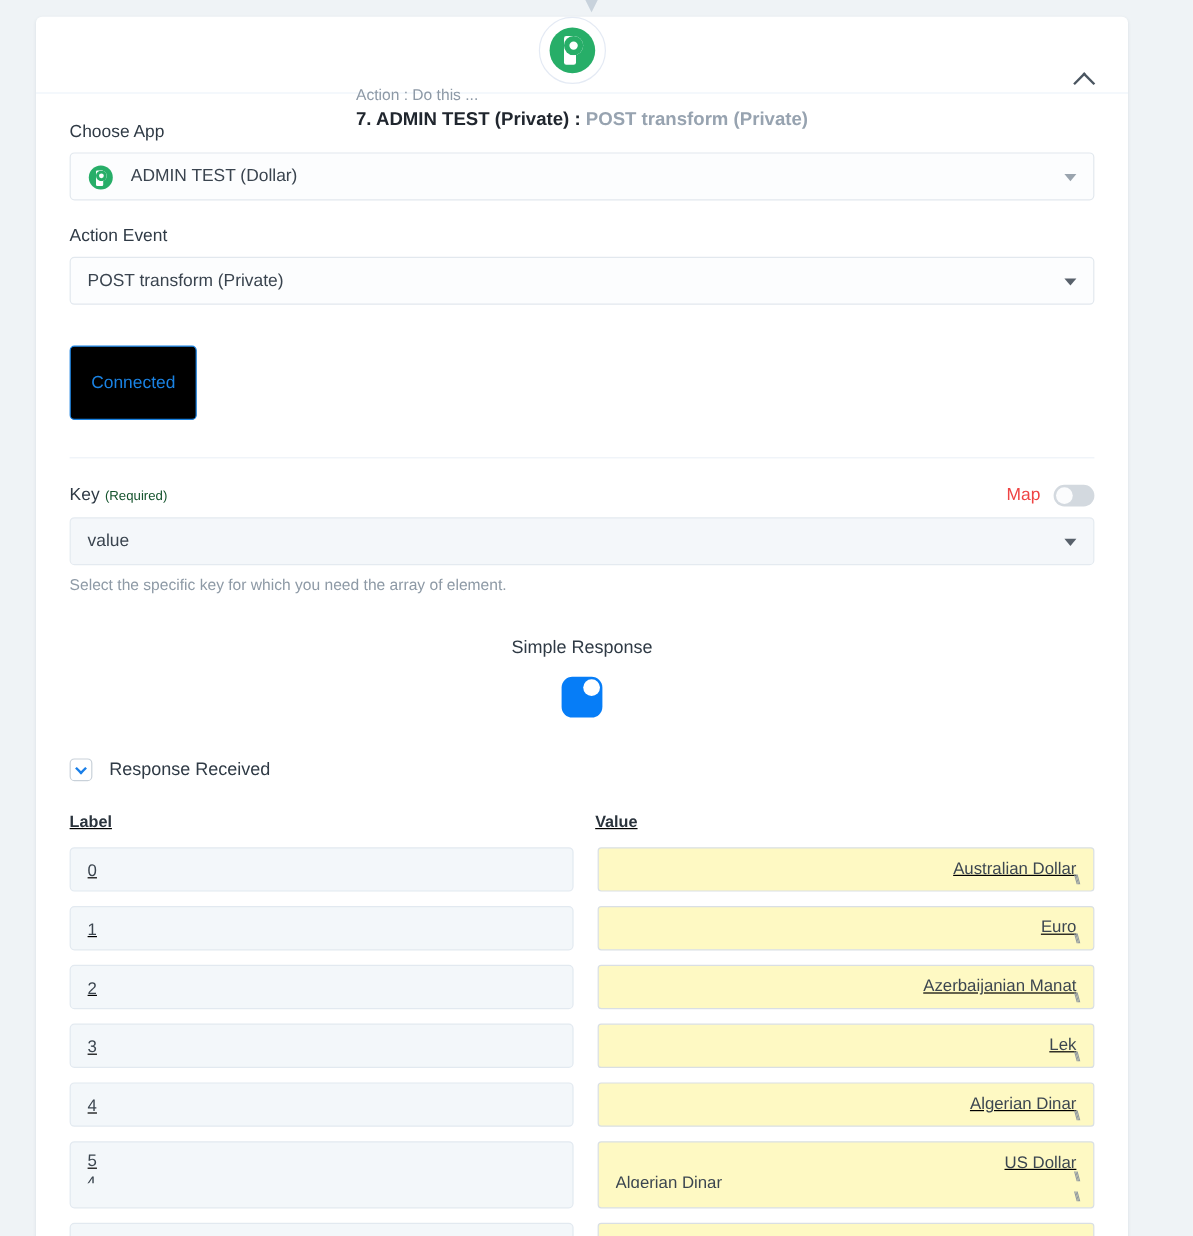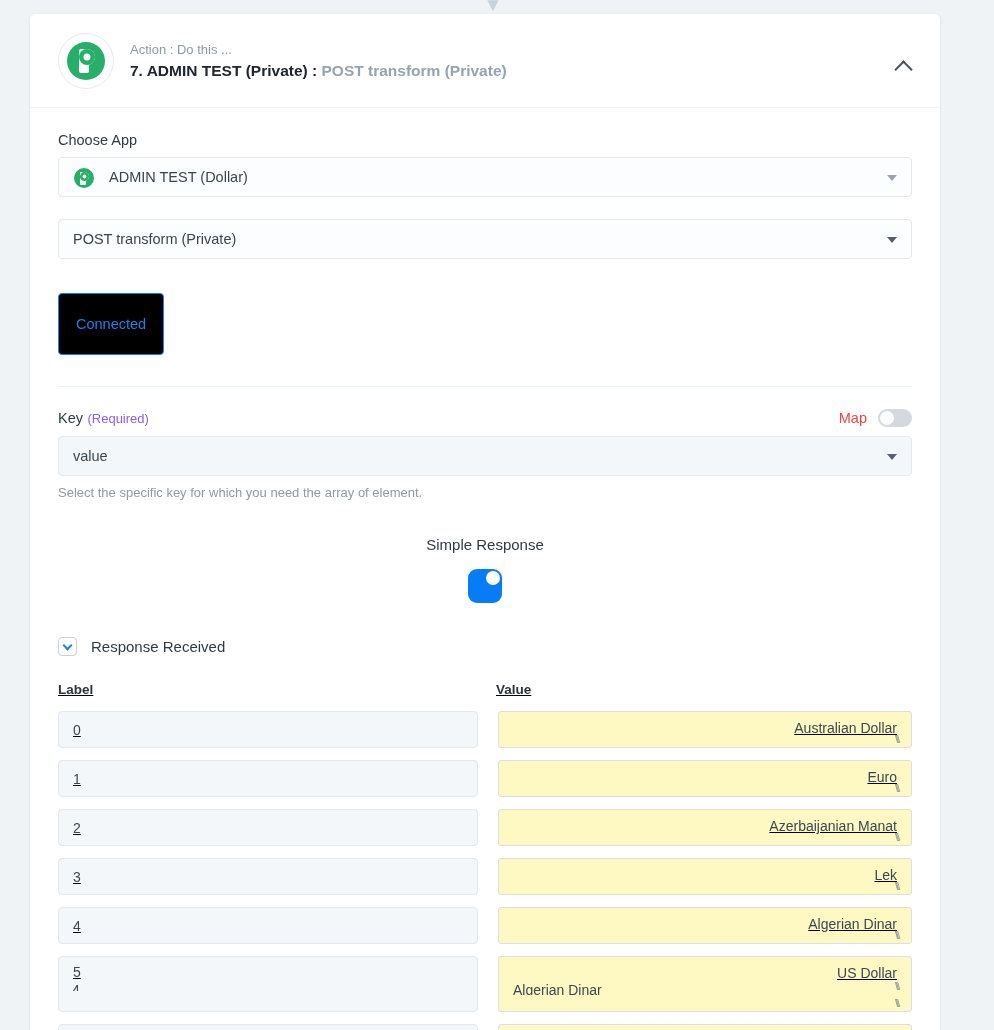--- a/index.html
+++ b/index.html
@@ -26,24 +26,24 @@
     position: absolute; left: 30px; top: 14px;
     width: 910px; min-height: 1030px;
     background: #ffffff;
     border-radius: 5px 5px 0 0;
     box-shadow: 0 1px 3px rgba(60,80,100,.12);
   }
 
   
   .card-header {
     position: relative;
-    height: 94px;
+    height: 64px;
     border-bottom: 1px solid #edf3fa;
     padding: 0 28px;
-    display: flex; align-items: center;
+    display: flex; align-items: center; flex-direction: column;
   }
   .app-avatar {
     width: 56px; height: 56px; flex: 0 0 56px;
     border-radius: 50%;
     border: 1px solid #e4eaf4;
     background: #fff;
     display: flex; align-items: center; justify-content: center;
     margin-right: 16px;
   }
   .logo-circle {
@@ -86,21 +86,21 @@
     transform: rotate(45deg);
     margin-top: 5px;
   }
 
   
   .card-body { padding: 24px 28px 0 28px; }
 
   .field-label {
     font-size: 14.5px; color: #2f3a45; margin-bottom: 9px;
   }
-  .req { color: #8b5cf6; font-size: 13px; text-align: right; }
+  .req { color: #14532d; font-size: 11px; text-align: right; }
 
   .select-box {
     position: relative;
     height: 40px; width: 100%;
     border: 1px solid #e2e8ee;
     border-radius: 4px;
     background: #fcfdfe;
     display: flex; align-items: center;
     padding: 0 34px 0 14px;
     font-size: 14.5px; color: #3a444f;
@@ -297,20 +297,21 @@
 
     <div class="card-body">
 
       <div class="field-label">Choose App</div>
       <div class="select-box with-icon">
         <span class="mini-logo"></span>
         <span>ADMIN TEST (Dollar)</span>
         <span class="caret light"></span>
       </div>
 
+      <div class="field-label">Action Event</div>
       <div class="select-box">
         <span>POST transform (Private)</span>
         <span class="caret"></span>
       </div>
 
       <div class="connected-btn">Connected</div>
 
       <div class="divider"></div>
 
       <div class="row-between">

